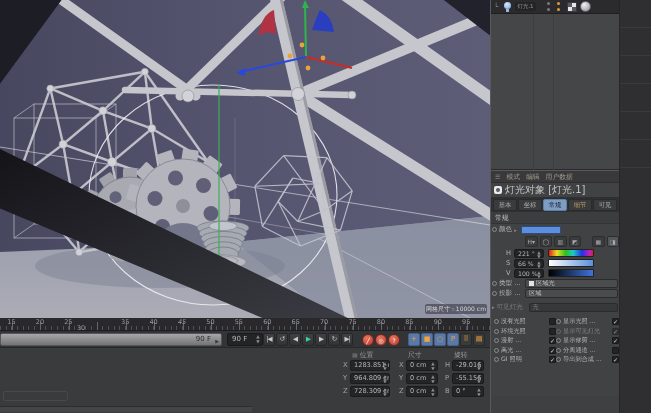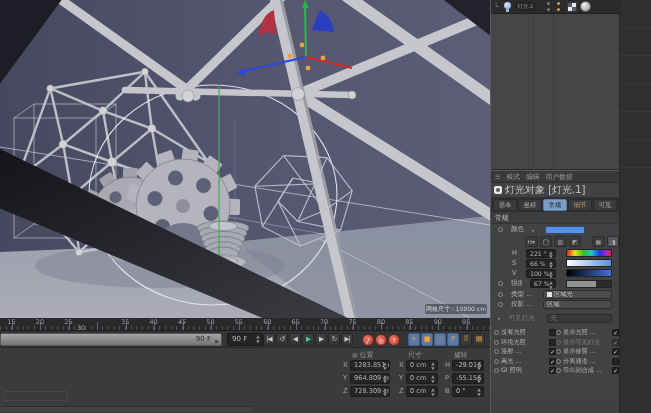--- a/index.html
+++ b/index.html
@@ -90,21 +90,21 @@
   .am-obj .oicon{width:8px;height:8px;background:#e9e9eb;border-radius:2px;position:relative;flex:none;}
   .am-obj .oicon:after{content:"";position:absolute;left:2px;top:2px;width:4px;height:4px;border-radius:50%;background:#5b5b60;}
   .am-obj .otitle{font-size:10px;color:#c4c4c6;white-space:nowrap;overflow:hidden;}
   .am-tabs{height:15px;display:flex;gap:1px;padding:1px 2px;background:#2f3032;align-items:center;}
   .am-tab{flex:1;height:12px;background:#3a3b3d;border:1px solid #2a2b2d;border-radius:2px;color:#b2b2b4;
     font-size:6.3px;line-height:10px;text-align:center;white-space:nowrap;overflow:hidden;}
   .am-tab.sel{background:#7e9dc4;border-color:#5f7fa8;color:#18222f;}
   .am-tab.accent{color:#b89a67;}
   .am-section{height:12px;line-height:12px;padding:0 4px;background:#3c3d3f;border-bottom:1px solid #333436;
     color:#c0c0c2;font-size:6.8px;}
-  .am-row{height:11px;display:flex;align-items:center;padding:0 7px;gap:8px;}
+  .am-row{height:11px;display:flex;align-items:center;padding:0 1px;gap:2px;}
   .ring{width:5px;height:5px;border-radius:50%;border:1px solid #8a8b8d;flex:none;}
   .lbl{font-size:6.6px;color:#b4b4b6;white-space:nowrap;overflow:hidden;}
   .lbl.dim{color:#77787a;}
   .exp{color:#8e8e90;font-size:5px;}
   .swatch{width:40px;height:8px;border:1px solid #2e4b7e;border-radius:1px;margin-left:2px;}
   .pickers{height:13px;display:flex;align-items:center;gap:2px;padding:0 0 0 34px;}
   .picon{width:13px;height:11px;background:#3a3b3d;border:1px solid #2c2d2f;border-radius:2px;color:#a9a9ab;
     font-size:6px;line-height:9px;text-align:center;overflow:hidden;}
   .picon.hl{background:#55565a;}
   .picon.gap{margin-left:9px;}
@@ -521,28 +521,20 @@
         <span class="lbl" style="width:6px;margin-left:14px">S</span>
         <span class="vfield"><span>66 %</span><span class="spin">▲<br>▼</span></span>
         <span class="bar sat"></span>
       </div>
       <div class="am-row" style="height:10px">
         <span class="lbl" style="width:6px;margin-left:14px">V</span>
         <span class="vfield"><span>100 %</span><span class="spin">▲<br>▼</span></span>
         <span class="bar val"></span>
       </div>
 
-      <div class="am-row">
-        <span class="ring"></span>
-        <span class="lbl" style="width:18px">强度</span>
-        <span class="vfield" style="width:26px"><span>67 %</span><span class="spin">▲<br>▼</span></span>
-        <span class="slider">
-            <span class="fill" id="intfill" style="width: 67%;"></span>
-          </span>
-      </div>
 
       <div class="am-row" style="height:10px">
         <span class="ring"></span>
         <span class="lbl" style="width:24px">类型 ...</span>
         <span class="dropdown">
             <span class="sq"></span>
             <span>区域光</span>
           </span>
       </div>
       <div class="am-row" style="height:10px">

